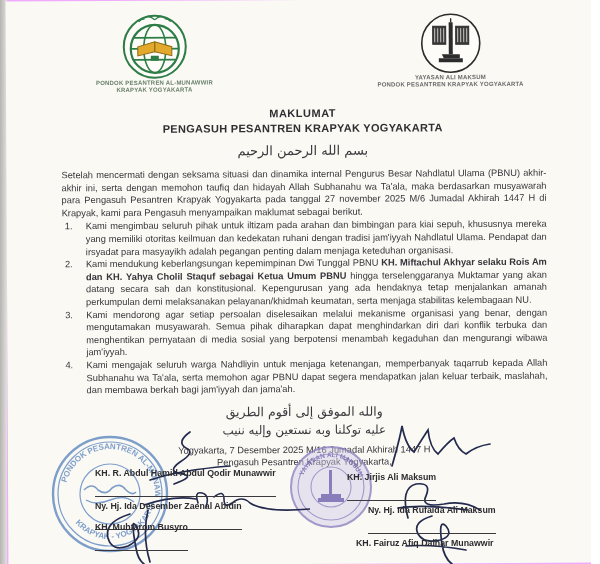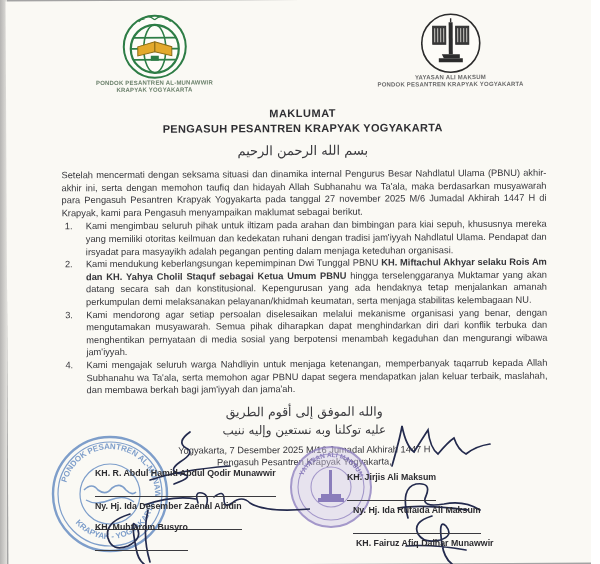--- a/index.html
+++ b/index.html
@@ -1,18 +1,18 @@
 <!DOCTYPE html>
 <html><head>
 <meta charset="utf-8">
 <style>
   html,body{margin:0;padding:0;}
   .page{
     position:relative;width:591px;height:564px;overflow:hidden;
-    background:#a3a3a3;
+    background:#f0abfc;
     font-family:"Liberation Sans","DejaVu Sans",sans-serif;
     color:#2f2f33;
   }
   .scan-edge{position:absolute;left:0;top:0;width:7px;height:100%;
     background:linear-gradient(90deg,#b5b4b2,#e2e1dd);}
   .doc{position:absolute;left:7px;top:0;width:593px;height:564px;
     background:#faf9f4;transform:rotate(-0.3deg);}
   
   .logos{display:flex;justify-content:center;gap:96px;padding-top:13px;}
   .logo-block{display:flex;flex-direction:column;align-items:center;width:200px;}
@@ -37,21 +37,21 @@
   .ca2{font-size:12px;margin-top:4px;}
   .date-line{text-align:center;font-size:9.3px;margin-top:8px;color:#35353a;}
   .signed-by{text-align:center;font-size:9.3px;margin-top:2px;color:#35353a;}
   
   .sig-name{position:absolute;font-size:8.8px;font-weight:bold;color:#2c2c30;
     border-bottom:1.2px solid #3a3a3e;padding-bottom:18px;white-space:nowrap;}
   .sigpos-left-0{left:95px;top:468px;}
   .sigpos-left-1{left:95px;top:501px;}
   .sigpos-left-2{left:95px;top:522px;}
   .sigpos-right-0{left:347px;top:472px;}
-  .sigpos-right-1{left:353px;top:505px;}
+  .sigpos-right-1{left:368px;top:505px;}
   .sigpos-right-2{left:356px;top:538px;text-align:right;}
   .scribble,.stamp{position:absolute;pointer-events:none;}
 </style>
 </head>
 <body>
 
 <div class="page">
   <div class="scan-edge"></div>
   <div class="doc">
 

